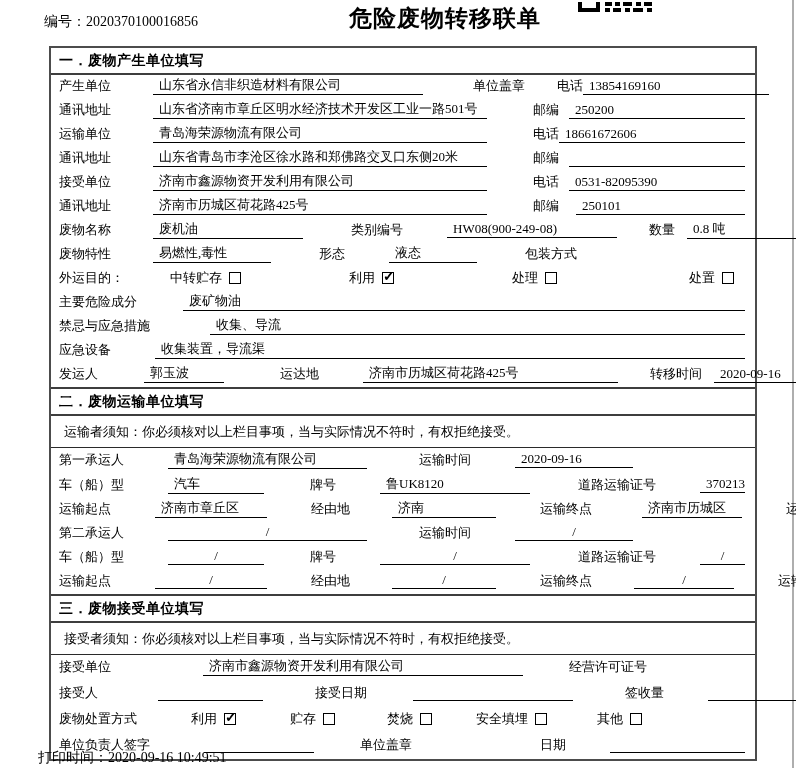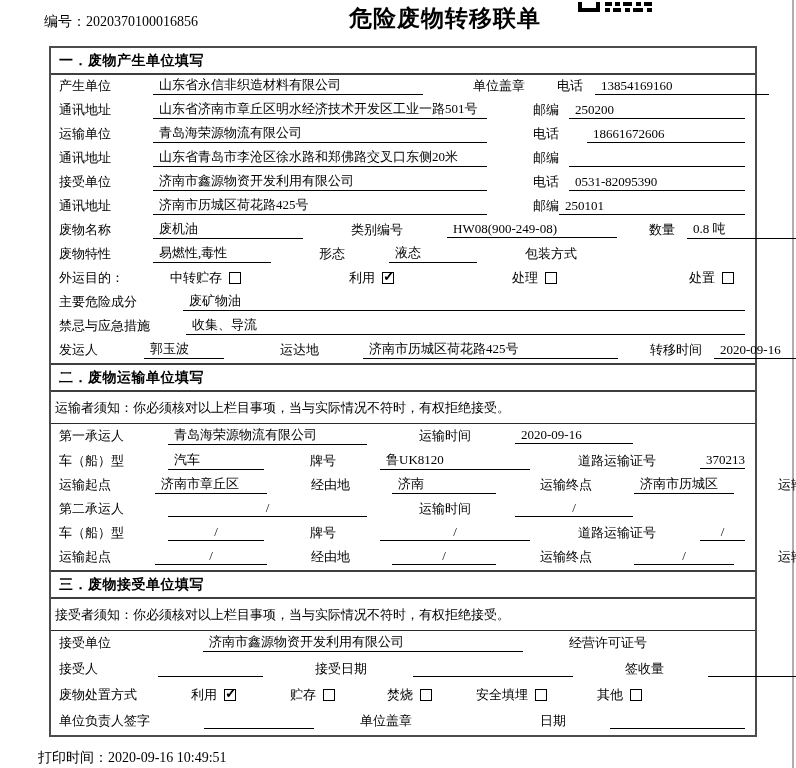--- a/index.html
+++ b/index.html
@@ -14,21 +14,21 @@
   .doc-title { position:absolute; left:92px; top:3px; width:706px; text-align:center;
     font-size:23px; font-weight:bold; letter-spacing:1px; }
   .qr { position:absolute; left:578px; top:0; width:74px; height:10px; }
   .edge-line { position:absolute; left:792px; top:0; width:2px; height:768px; background:#aeaeae; }
 
   .formbox { position:absolute; left:49px; top:46px; width:708px; box-sizing:border-box;
     border:2px solid #4c4c4c; background:#fff; }
   .sec-title { font-weight:bold; font-size:14px; padding:4px 8px 3px 8px;
     border-bottom:2px solid #3e3e3e; letter-spacing:.5px; }
   .sec-title.mid { border-top:2px solid #3e3e3e; }
-  .notice { padding:7px 8px 6px 4px; border-bottom:1px solid #2a2a2a; white-space:nowrap; }
+  .notice { padding:7px 8px 6px 13px; border-bottom:1px solid #2a2a2a; white-space:nowrap; }
 
   .row { display:flex; align-items:center; height:24px; padding:0 10px 3px 8px;
     box-sizing:border-box;gap:32px; }
   .row.h26 { height:26px; }
   .lbl { white-space:nowrap; flex-shrink:0; }
   .val { border-bottom:1px solid #000; padding:0 4px 0 6px; white-space:nowrap;
     box-sizing:border-box; min-height:16px; flex-shrink:0; overflow:hidden; }
   .fill { flex:1 1 auto; min-width:16px; }
   .ctr { text-align:center; padding:0; }
   .rgrp { display:flex; align-items:flex-end; margin-left:auto; flex-shrink:0; }
@@ -73,39 +73,39 @@
 <div class="formbox">
 
   <div class="sec-title">一．废物产生单位填写</div>
 
   <div class="row">
     <span class="lbl">产生单位</span>
     <span class="val" style="width:270px;margin-left:10px">山东省永信非织造材料有限公司</span>
     <span class="lbl" style="margin-left:18px">单位盖章</span>
     <span class="rgrp" style="width:212px">
       <span class="lbl">电话</span>
-      <span class="val fill" style="margin-left:12px">13854169160</span>
+      <span class="val fill" style="margin-left:0">13854169160</span>
     </span>
   </div>
 
   <div class="row">
     <span class="lbl">通讯地址</span>
     <span class="val fill" style="margin:0 14px 0 10px">山东省济南市章丘区明水经济技术开发区工业一路501号</span>
     <span class="rgrp" style="width:212px">
       <span class="lbl">邮编</span>
       <span class="val fill" style="margin-left:10px">250200</span>
     </span>
   </div>
 
   <div class="row">
     <span class="lbl">运输单位</span>
     <span class="val fill" style="margin:0 14px 0 10px">青岛海荣源物流有限公司</span>
     <span class="rgrp" style="width:212px">
       <span class="lbl">电话</span>
-      <span class="val fill" style="margin-left:28px">18661672606</span>
+      <span class="val fill" style="margin-left:0">18661672606</span>
     </span>
   </div>
 
   <div class="row">
     <span class="lbl">通讯地址</span>
     <span class="val fill" style="margin:0 14px 0 10px">山东省青岛市李沧区徐水路和郑佛路交叉口东侧20米</span>
     <span class="rgrp" style="width:212px">
       <span class="lbl">邮编</span>
       <span class="val fill" style="margin-left:10px"></span>
     </span>
@@ -118,21 +118,21 @@
       <span class="lbl">电话</span>
       <span class="val fill" style="margin-left:10px">0531-82095390</span>
     </span>
   </div>
 
   <div class="row">
     <span class="lbl">通讯地址</span>
     <span class="val fill" style="margin:0 14px 0 10px">济南市历城区荷花路425号</span>
     <span class="rgrp" style="width:212px">
       <span class="lbl">邮编</span>
-      <span class="val fill" style="margin-left:0">250101</span>
+      <span class="val fill" style="margin-left:17px">250101</span>
     </span>
   </div>
 
   <div class="row">
     <span class="lbl">废物名称</span>
     <span class="val" style="width:150px;margin-left:10px">废机油</span>
     <span class="lbl" style="margin-left:16px">类别编号</span>
     <span class="val" style="width:170px;margin-left:12px">HW08(900-249-08)</span>
     <span class="rgrp" style="width:190px">
       <span class="lbl">数量</span>
@@ -168,23 +168,27 @@
     </span>
   </div>
 
   <div class="row">
     <span class="lbl">主要危险成分</span>
     <span class="val fill" style="margin-left:14px">废矿物油</span>
   </div>
 
   <div class="row">
     <span class="lbl">禁忌与应急措施</span>
-    <span class="val fill" style="margin-left:4px">收集、导流</span>
-  </div>
-
+    <span class="val fill" style="margin-left:28px">收集、导流</span>
+  </div>
+
+  <div class="row">
+    <span class="lbl">应急设备</span>
+    <span class="val fill" style="margin-left:12px">收集装置，导流渠</span>
+  </div>
 
   <div class="row">
     <span class="lbl">发运人</span>
     <span class="val" style="width:80px;margin-left:14px">郭玉波</span>
     <span class="lbl" style="margin-left:24px">运达地</span>
     <span class="val" style="width:255px;margin-left:12px">济南市历城区荷花路425号</span>
     <span class="rgrp" style="width:220px">
       <span class="lbl">转移时间</span>
       <span class="val fill" style="margin-left:12px">2020-09-16</span>
     </span>
@@ -209,21 +213,21 @@
     <span class="lbl" style="margin-left:16px">道路运输证号</span>
     <span class="val fill" style="margin-left:12px">370213006408</span>
   </div>
 
   <div class="row">
     <span class="lbl">运输起点</span>
     <span class="val" style="width:112px;margin-left:12px">济南市章丘区</span>
     <span class="lbl" style="margin-left:12px">经由地</span>
     <span class="val" style="width:104px;margin-left:10px">济南</span>
     <span class="lbl" style="margin-left:12px">运输终点</span>
-    <span class="val" style="width:100px;margin-left:10px">济南市历城区</span>
+    <span class="val" style="width:100px;margin-left:18px">济南市历城区</span>
     <span class="lbl" style="margin-left:12px">运输人签字</span>
     <span class="val fill" style="margin-left:10px">张春雷</span>
   </div>
 
   <div class="row">
     <span class="lbl">第二承运人</span>
     <span class="val fill ctr" style="margin:0 20px 0 12px">/</span>
     <span class="lbl">运输时间</span>
     <span class="val ctr" style="width:118px;margin-left:12px">/</span>
     <span style="width:80px;flex-shrink:0"></span>

